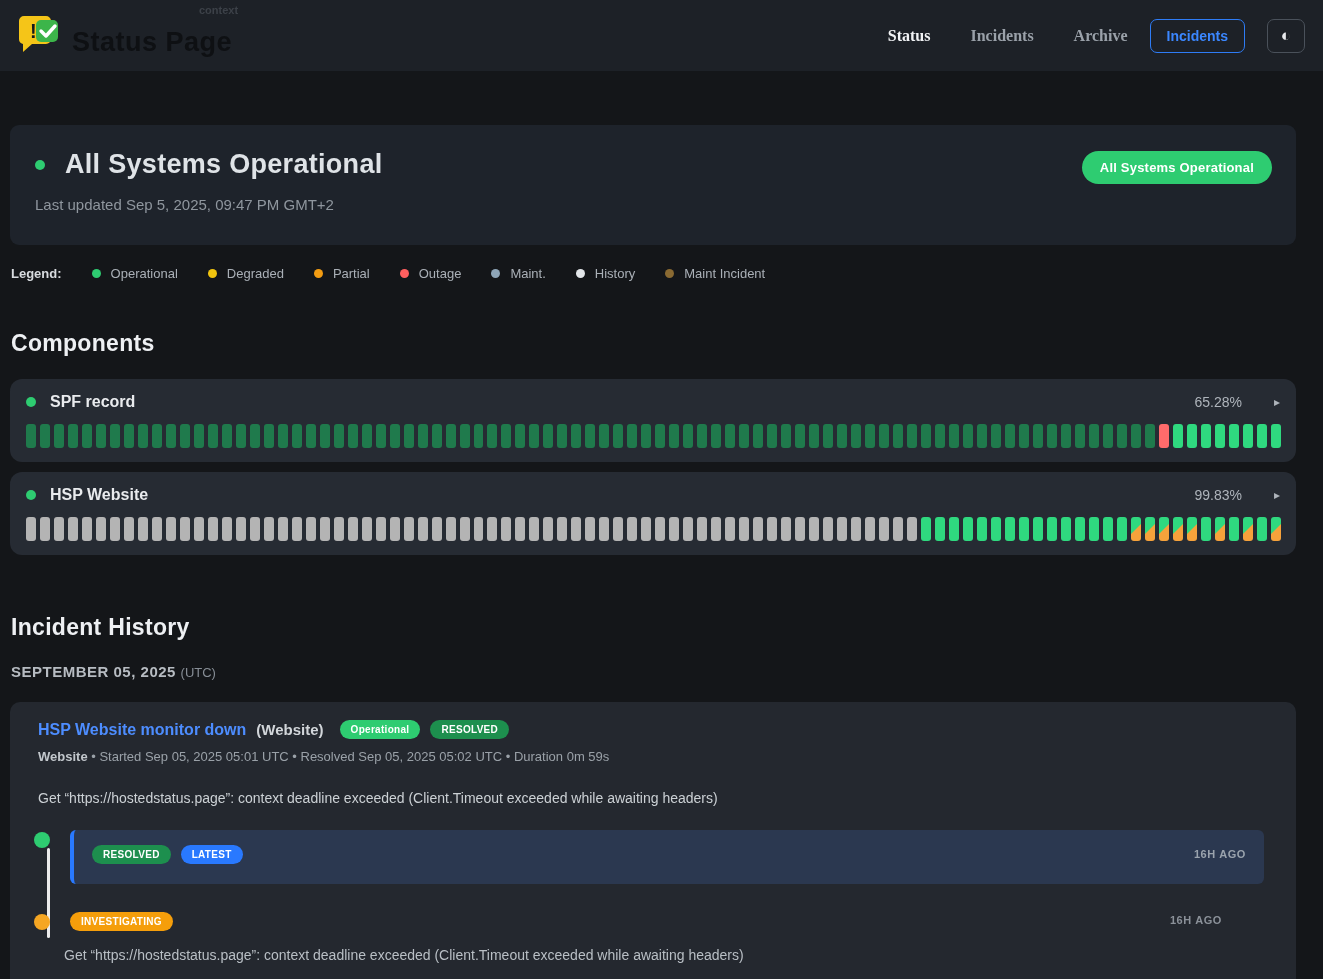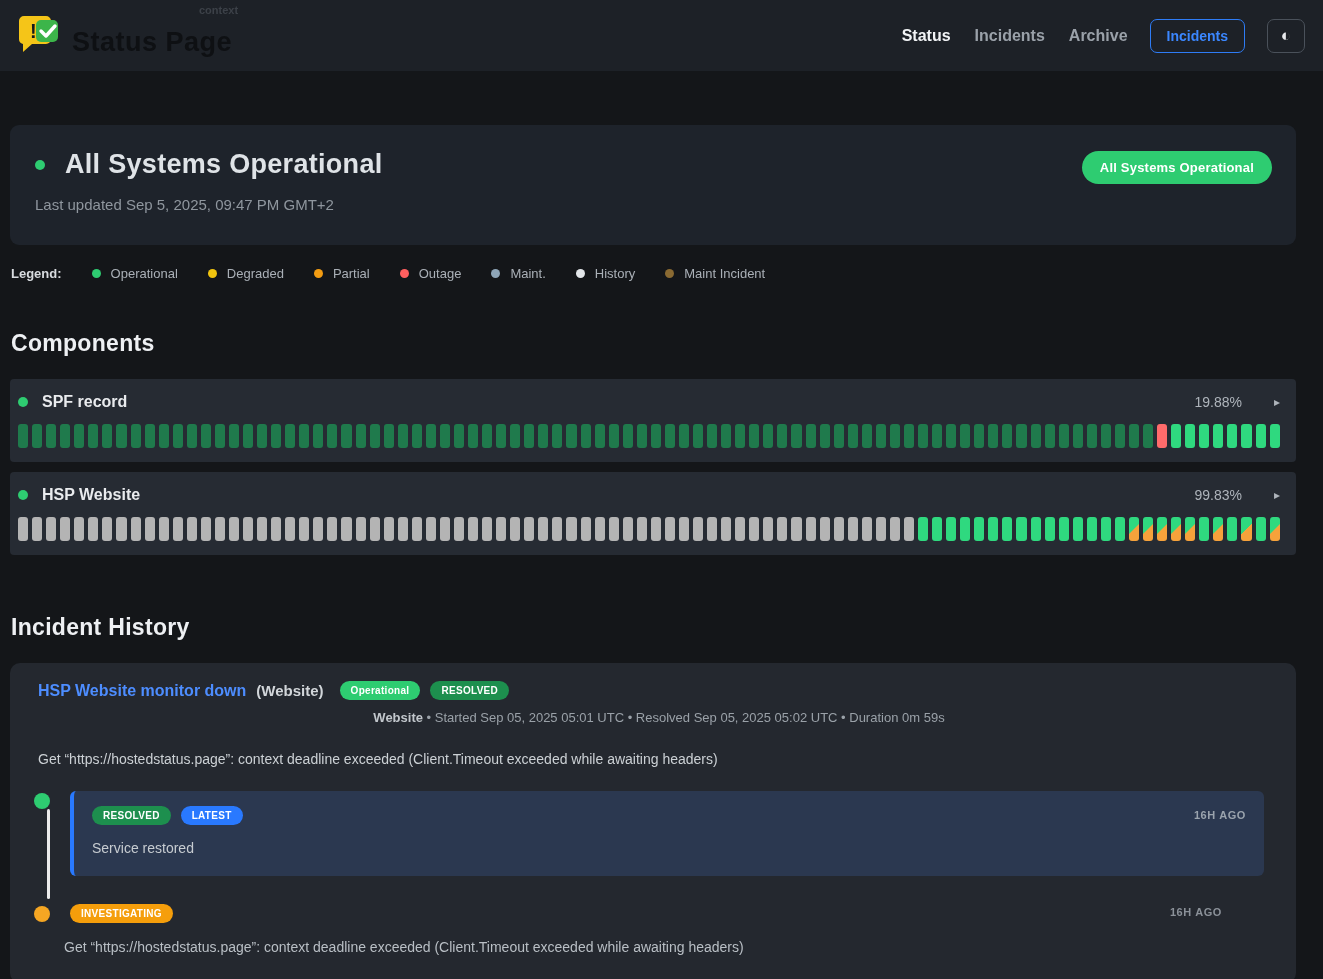--- a/index.html
+++ b/index.html
@@ -13,21 +13,21 @@
   }
   
   .header {
     height:71px; background:#1d2127; display:flex; align-items:center;
     justify-content:space-between; padding:0 18px;
   }
   .brand { display:flex; align-items:flex-end; gap:10px; position:relative; }
   .brand-title { font-size:27px; font-weight:bold; color:#0e1013; letter-spacing:0.5px; line-height:1; padding-bottom:4px;}
   .brand-sup { position:absolute; right:-6px; top:-8px; font-size:11px; color:#3c4148; font-weight:bold; }
   .header-right { display:flex; align-items:center; gap:22px; }
-  .nav { display:flex; align-items:center; gap:24px; }
+  .nav { display:flex; align-items:center; gap:40px;font-family:Liberation Serif, serif; }
   .nav a { text-decoration:none; font-size:16px; font-weight:bold; color:#9aa1a9; cursor:pointer; }
   .nav a.active { color:#f2f4f6; }
   .subscribe-btn {
     background:transparent; border:1px solid #2e7cf6; color:#3b87ff;
     font-size:14px; font-weight:bold; border-radius:7px; padding:8px 16px; cursor:pointer;
     font-family:"Liberation Sans", sans-serif;
   }
   .theme-btn {
     width:38px; height:34px; background:transparent; border:1px solid #4a515a;
     border-radius:7px; color:#e8eaed; font-size:17px; cursor:pointer; line-height:1;
@@ -50,21 +50,21 @@
   
   .legend { display:flex; align-items:center; gap:30px; margin:21px 0 0 1px; }
   .legend-label { font-size:13px; font-weight:bold; color:#d8dbdf; }
   .legend-item { display:flex; align-items:center; gap:10px; }
   .legend-dot { width:9px; height:9px; border-radius:50%; }
   .legend-text { font-size:13px; color:#aab0b7; }
   
   .section-heading { font-size:23px; font-weight:bold; color:#eef0f3; letter-spacing:0.3px; }
   .components-heading { margin:49px 0 0 1px; }
   
-  .component-card { background:#262b33; border-radius:4px; margin-top:22px; padding:14px 16px 14px 8px; }
+  .component-card { background:#262b33; border-radius:12px; margin-top:22px; padding:14px 16px 14px 16px; }
   .component-card + .component-card { margin-top:10px; }
   .component-head { display:flex; align-items:center; gap:14px; cursor:pointer; }
   .component-name { font-size:16px; font-weight:bold; color:#e9ebee; }
   .component-spacer { flex:1; }
   .component-uptime { font-size:14px; color:#aeb4bb; }
   .component-expand { font-size:12px; color:#aeb4bb; margin-left:18px; }
   .bars { display:flex; gap:4px; margin-top:13px; height:24px; }
   .bar { flex:1; border-radius:3px; }
   
   .history-heading { margin:59px 0 0 1px; }
@@ -73,21 +73,21 @@
   .incident-card { background:#24282f; border-radius:10px; margin-top:22px; padding:18px 16px 28px 16px; }
   .incident-title-row { display:flex; align-items:center; gap:10px; padding-left:12px; }
   .incident-link { color:#4d8dff; font-size:16px; font-weight:bold; text-decoration:none; cursor:pointer; }
   .incident-title-suffix { color:#d2d6da; font-size:15px; font-weight:bold; }
   .badge { border-radius:999px; font-weight:bold; color:#fff; display:inline-block; }
   .badge.sm { font-size:10px; padding:4px 11px; letter-spacing:0.3px; }
   .badge.operational { background:#2ecc71; }
   .badge.resolved { background:#1d8f4e; }
   .badge.latest { background:#2979ff; }
   .badge.investigating { background:#f59e0b; }
-  .incident-meta { margin:10px 0 0 12px; font-size:13px; color:#9aa1a8;text-align:center; }
+  .incident-meta { margin:10px 0 0 12px; font-size:13px; color:#9aa1a8; }
   .incident-meta .meta-comp { color:#c2c7cc; font-weight:bold; }
   .incident-desc { margin:26px 0 0 12px; font-size:14px; color:#ccd1d5; }
   
   .timeline { position:relative; margin-top:24px; }
   .timeline-line { position:absolute; left:21px; top:18px; height:90px; width:3px; background:#ececec; border-radius:2px; }
   .update-row { display:flex; gap:12px; position:relative; }
   .update-row + .update-row { margin-top:28px; }
   .dot-col { width:32px; flex:none; display:flex; justify-content:center; align-items:flex-start; }
   .timeline-dot { width:16px; height:16px; border-radius:50%; margin-top:2px; }
   .update-content { flex:1; position:relative; }
@@ -172,21 +172,21 @@
       </span>
     </div>
 
   <h2 class="section-heading components-heading">Components</h2>
   <div id="components-list">
       <div class="component-card">
         <div class="component-head">
           <span class="status-dot" style="background: rgb(46, 204, 113);"></span>
           <span class="component-name">SPF record</span>
           <span class="component-spacer"></span>
-          <span class="component-uptime">19.88%</span>
+          <span class="component-uptime">65.28%</span>
           <span class="component-expand">▸</span>
         </div>
         <div class="bars">
           <div class="bar" style="background: rgb(31, 122, 76);"></div>
           <div class="bar" style="background: rgb(31, 122, 76);"></div>
           <div class="bar" style="background: rgb(31, 122, 76);"></div>
           <div class="bar" style="background: rgb(31, 122, 76);"></div>
           <div class="bar" style="background: rgb(31, 122, 76);"></div>
           <div class="bar" style="background: rgb(31, 122, 76);"></div>
           <div class="bar" style="background: rgb(31, 122, 76);"></div>
@@ -372,20 +372,24 @@
           <div class="bar" style="background: linear-gradient(135deg, rgb(47, 217, 127) 49%, rgb(246, 162, 59) 51%);"></div>
           <div class="bar" style="background: rgb(47, 217, 127);"></div>
           <div class="bar" style="background: linear-gradient(135deg, rgb(47, 217, 127) 49%, rgb(246, 162, 59) 51%);"></div>
           <div class="bar" style="background: rgb(47, 217, 127);"></div>
           <div class="bar" style="background: linear-gradient(135deg, rgb(47, 217, 127) 49%, rgb(246, 162, 59) 51%);"></div>
         </div>
       </div>
     </div>
 
   <h2 class="section-heading history-heading">Incident History</h2>
+  <div class="history-date">
+    <span>SEPTEMBER 05, 2025</span>
+    <span class="utc">(UTC)</span>
+  </div>
 
   <div class="incident-card">
     <div class="incident-title-row">
       <a class="incident-link">HSP Website monitor down</a>
       <span class="incident-title-suffix">(Website)</span>
       <span id="incident-badges" style="display:inline-flex; gap:10px; margin-left:6px;">
           <span class="badge sm operational">Operational</span>
           <span class="badge sm resolved">RESOLVED</span>
         </span>
     </div>
@@ -401,21 +405,20 @@
             <div class="dot-col">
               <span class="timeline-dot" style="background: rgb(46, 204, 113);"></span>
             </div>
             <div class="update-content">
               <div class="update-box">
                 <span class="update-time-in">16H AGO</span>
                 <div class="update-badges">
                   <span class="badge sm resolved">RESOLVED</span>
                   <span class="badge sm latest">LATEST</span>
                 </div>
-                <div class="update-text">Service restored</div>
               </div>
             </div>
           </div>
           <div class="update-row plain">
             <div class="dot-col">
               <span class="timeline-dot" style="background: rgb(245, 166, 35);"></span>
             </div>
             <div class="update-content">
               <span class="update-time">16H AGO</span>
               <div class="update-badges">

